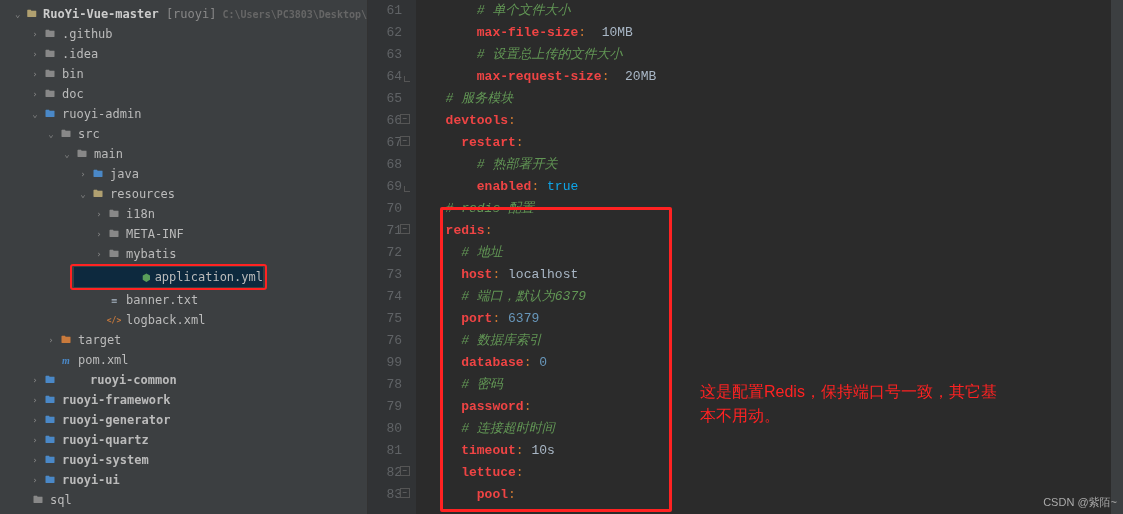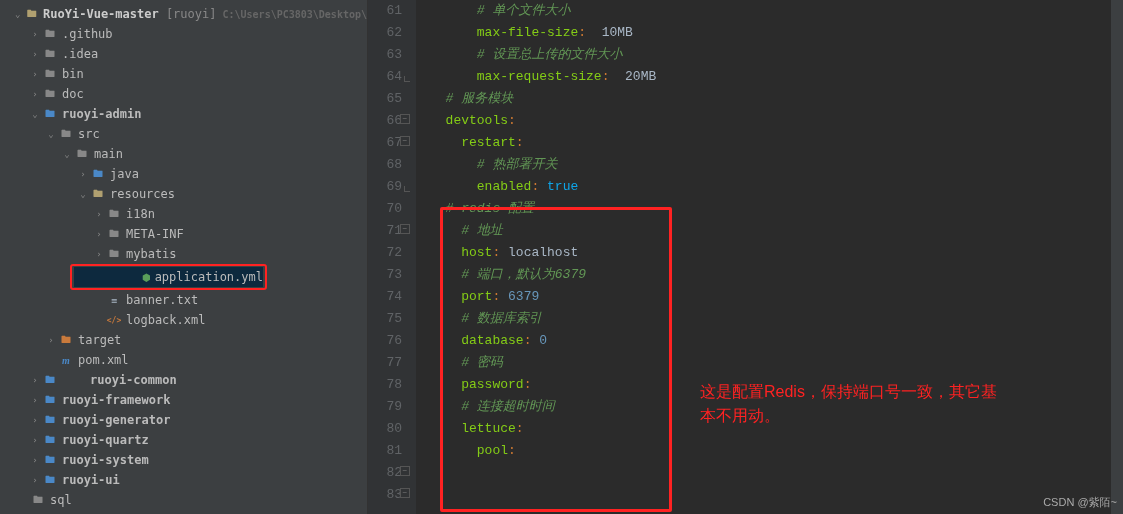--- a/index.html
+++ b/index.html
@@ -102,21 +102,21 @@
       color: #777;
       background: #313335;
     }
     .code {
       padding-left: 14px;
       flex: 1;
       position: relative;
     }
     .code-line { height: 22px; white-space: pre; }
     .tk-comment { color: #629755; font-style: italic; }
-    .tk-key { color: #84cc16; }
+    .tk-key { color: #ef4444; font-weight: bold; }
     .tk-colon { color: #cc7832; }
     .tk-str { color: #a9b7c6; }
     .tk-num { color: #6897bb; }
     .tk-bool { color: #0ea5e9; }
     
     .red-box-editor {
       position: absolute;
       border: 3px solid #ff2222;
       border-radius: 2px;
       left: 440px;
@@ -183,21 +183,21 @@
     <div class="tree-row">
       <span class="indent" style="width: 26px;"></span>
       <span class="chev">›</span>
       <span class="icon icon-folder">🖿</span>
       <span class="label">doc</span>
     </div>
     <div class="tree-row">
       <span class="indent" style="width: 26px;"></span>
       <span class="chev">⌄</span>
       <span class="icon icon-folder-blue">🖿</span>
-      <span class="label" style="font-weight: bold;">ruoyi-admin</span>
+      <span class="label" style="font-weight: normal;">ruoyi-admin</span>
     </div>
     <div class="tree-row">
       <span class="indent" style="width: 42px;"></span>
       <span class="chev">⌄</span>
       <span class="icon icon-folder">🖿</span>
       <span class="label">src</span>
     </div>
     <div class="tree-row">
       <span class="indent" style="width: 58px;"></span>
       <span class="chev">⌄</span>
@@ -320,48 +320,50 @@
       <div class="gutter-line">67<div class="fold-mark">−</div></div>
       <div class="gutter-line">68</div>
       <div class="gutter-line">69<div class="fold-mark" style="border-top: none; border-right: none; top: 10px; height: 6px; width: 6px;"></div></div>
       <div class="gutter-line">70</div>
       <div class="gutter-line">71<div class="fold-mark">−</div></div>
       <div class="gutter-line">72</div>
       <div class="gutter-line">73</div>
       <div class="gutter-line">74</div>
       <div class="gutter-line">75</div>
       <div class="gutter-line">76</div>
-      <div class="gutter-line">77</div>
+      <div class="gutter-line">99</div>
       <div class="gutter-line">78</div>
       <div class="gutter-line">79</div>
       <div class="gutter-line">80</div>
       <div class="gutter-line">81</div>
       <div class="gutter-line">82<div class="fold-mark">−</div></div>
       <div class="gutter-line">83<div class="fold-mark">−</div></div>
     </div>
   <div class="code" id="code">
       <div class="code-line"><span class="tk-comment">      # 单个文件大小</span></div>
       <div class="code-line"><span>      </span><span class="tk-key">max-file-size</span><span class="tk-colon">:  </span><span class="tk-str">10MB</span></div>
       <div class="code-line"><span class="tk-comment">      # 设置总上传的文件大小</span></div>
       <div class="code-line"><span>      </span><span class="tk-key">max-request-size</span><span class="tk-colon">:  </span><span class="tk-str">20MB</span></div>
       <div class="code-line"><span class="tk-comment">  # 服务模块</span></div>
       <div class="code-line"><span>  </span><span class="tk-key">devtools</span><span class="tk-colon">:</span></div>
       <div class="code-line"><span>    </span><span class="tk-key">restart</span><span class="tk-colon">:</span></div>
       <div class="code-line"><span class="tk-comment">      # 热部署开关</span></div>
       <div class="code-line"><span>      </span><span class="tk-key">enabled</span><span class="tk-colon">: </span><span class="tk-bool">true</span></div>
       <div class="code-line"><span class="tk-comment">  # redis 配置</span></div>
+      <div class="code-line"><span>  </span><span class="tk-key">redis</span><span class="tk-colon">:</span></div>
       <div class="code-line"><span class="tk-comment">    # 地址</span></div>
       <div class="code-line"><span>    </span><span class="tk-key">host</span><span class="tk-colon">: </span><span class="tk-str">localhost</span></div>
       <div class="code-line"><span class="tk-comment">    # 端口，默认为6379</span></div>
       <div class="code-line"><span>    </span><span class="tk-key">port</span><span class="tk-colon">: </span><span class="tk-num">6379</span></div>
       <div class="code-line"><span class="tk-comment">    # 数据库索引</span></div>
       <div class="code-line"><span>    </span><span class="tk-key">database</span><span class="tk-colon">: </span><span class="tk-num">0</span></div>
       <div class="code-line"><span class="tk-comment">    # 密码</span></div>
       <div class="code-line"><span>    </span><span class="tk-key">password</span><span class="tk-colon">:</span></div>
       <div class="code-line"><span class="tk-comment">    # 连接超时时间</span></div>
+      <div class="code-line"><span>    </span><span class="tk-key">timeout</span><span class="tk-colon">: </span><span class="tk-str">10s</span></div>
       <div class="code-line"><span>    </span><span class="tk-key">lettuce</span><span class="tk-colon">:</span></div>
       <div class="code-line"><span>      </span><span class="tk-key">pool</span><span class="tk-colon">:</span></div>
     </div>
   <div class="scrollbar-v"></div>
 </div>
 
 <div class="red-box-editor"></div>
 <div class="annotation">这是配置Redis，保持端口号一致，其它基本不用动。</div>
 <div class="watermark">CSDN @紫陌~</div>
 

